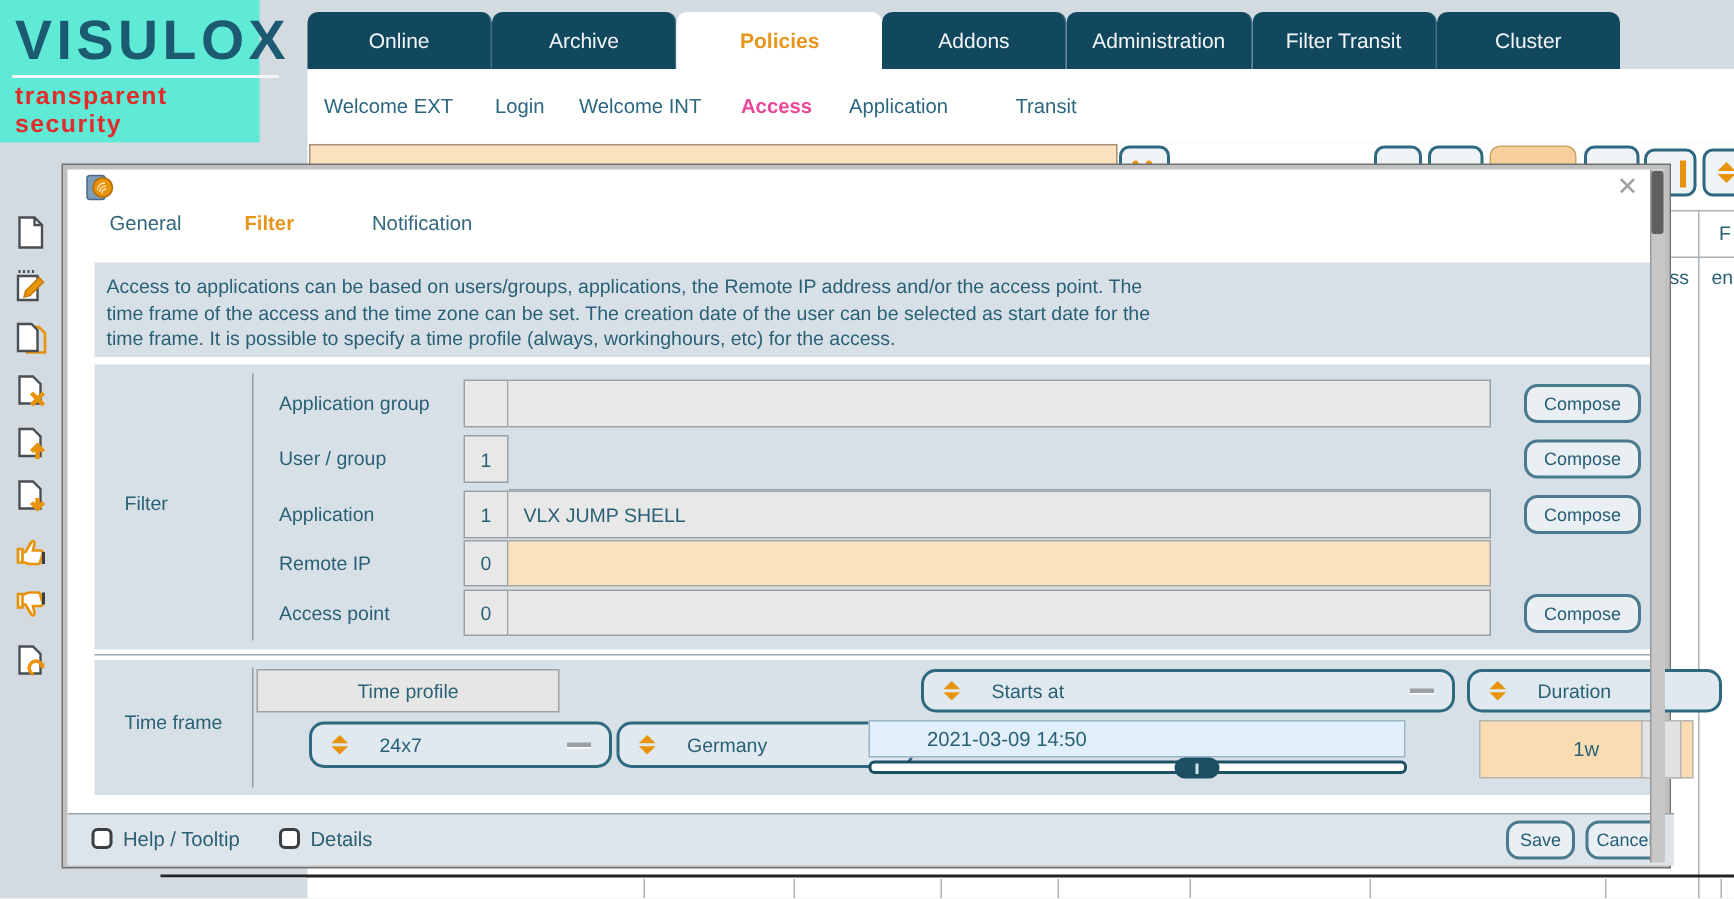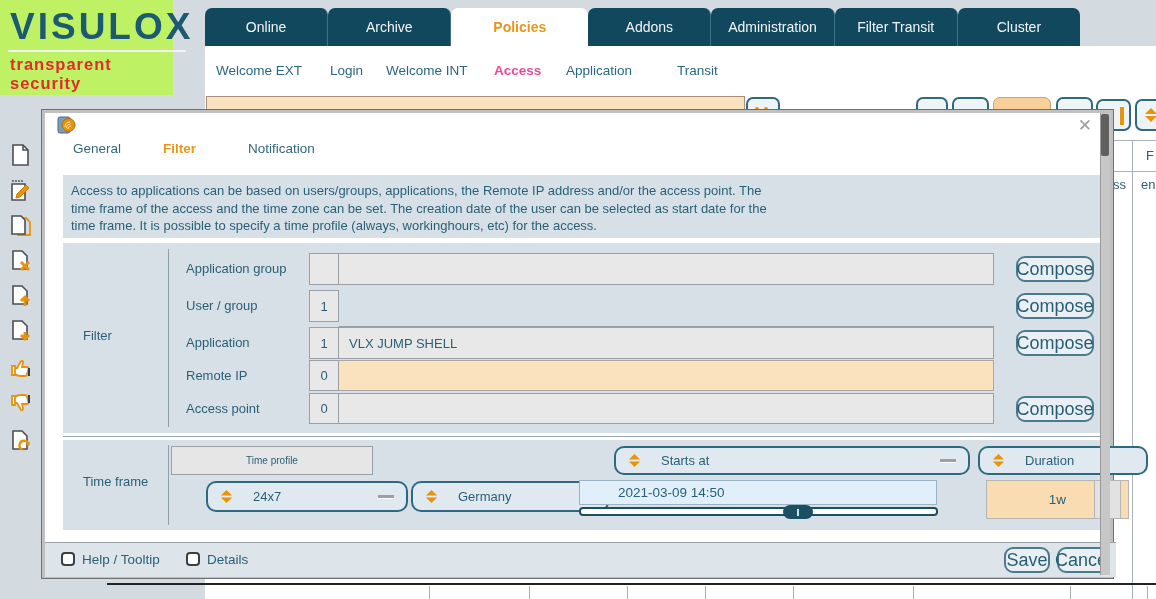--- a/index.html
+++ b/index.html
@@ -2,21 +2,21 @@
 <html><head>
 <meta charset="utf-8">
 <style>
   * { margin:0; padding:0; box-sizing:border-box; }
   html,body { width:1156px; height:599px; }
   body { font-family:"Liberation Sans","DejaVu Sans",sans-serif; overflow:hidden; }
   .screen { position:relative; width:1156px; height:599px; background:#d3dae0; overflow:hidden; }
   .abs { position:absolute; }
 
   
-  .logo-block { left:0; top:0; width:173px; height:95px; background:#bef264; z-index:2; }
+  .logo-block { left:0; top:0; width:173px; height:95px; background:#5eead4; z-index:2; }
   .brand-name { left:10px; top:6px; font-size:37px; font-weight:bold; letter-spacing:3px; color:#1b5a70; }
   .brand-rule { left:8px; top:50px; width:178px; height:2px; background:#f2f5f7; }
   .brand-tagline { left:10px; top:55px; font-size:16.5px; font-weight:bold; letter-spacing:1px; color:#e22b2b; }
 
   .tabs-row { left:205px; top:8px; width:875px; height:38px; display:flex; z-index:2; }
   .tab { flex:1; background:#11485e; color:#f2f5f7; font-size:14px; display:flex; align-items:center; justify-content:center; border-radius:7px 7px 0 0; border-right:1px solid #3f7184; cursor:pointer; }
   .tab:last-child { border-right:none; }
   .tab.active { background:#ffffff; color:#e8951c; font-weight:bold; border-right:none; }
 
   .subnav-bar { left:205px; top:46px; width:951px; height:49px; background:#ffffff; z-index:2; }
@@ -54,23 +54,23 @@
 
   .vsep { width:1px; background:#90a0ab; }
   .section-label { font-size:13px; color:#2a6076; }
 
   .row-label { font-size:13px; color:#2a6076; }
   .cell { background:#e8e8e8; border:1px solid #9aa0a4; font-size:13px; color:#2a6076; }
   .cell.count { display:flex; align-items:center; justify-content:center; }
   .cell.value { display:flex; align-items:center; padding-left:10px; border-left:none; }
   .cell.peach { background:#fbe2bf; border-color:#a8a8a8; }
 
-  .btn { background:#e9eff3; border:2px solid #4b7a8e; border-radius:9px; color:#275e76; font-size:18px; display:flex; align-items:center; justify-content:center; cursor:pointer; }
-
-  .tf-header { background:#e6e6e6; border:1px solid #9aa0a4; font-size:10px; color:#2a6076; display:flex; align-items:center; justify-content:center; }
+  .btn { background:#e9eff3; border:2px solid #4b7a8e; border-radius:9px; color:#275e76; font-size:12px; display:flex; align-items:center; justify-content:center; cursor:pointer; }
+
+  .tf-header { background:#e6e6e6; border:1px solid #9aa0a4; font-size:13px; color:#2a6076; display:flex; align-items:center; justify-content:center; }
   .dropdown { background:#dfe9ef; border:2px solid #2e6980; border-radius:10px; font-size:13px; color:#2a6076; display:flex; align-items:center; padding:0 12px; gap:20px; cursor:pointer;margin-left:35px; }
   .dash { width:16px; height:3px; background:#9aa0a4; box-shadow:0 1px 0 #ffffff; margin-left:auto; }
 
   .date-cell { background:#e0effa; border:1px solid #9ab4c4; font-size:13.5px; color:#2a6076; display:flex; align-items:center; padding-left:38px; }
   .dur-cell { background:#f9dcb2; border:1px solid #b5b5b5; font-size:13.5px; color:#2a6076; display:flex; align-items:center; justify-content:center;margin-left:43px; }
   .stub-cell { background:#e2e2e2; border:1px solid #b5b5b5; }
 
   .slider-track { height:9px; background:#ffffff; border:2px solid #1d4f63; border-radius:4px; }
   .slider-thumb { width:30px; height:14px; background:#1d4f63; border-radius:7px; }
   .slider-thumb::after { content:""; display:block; width:2px; height:7px; background:#cfe3ec; margin:3.5px auto 0; }

